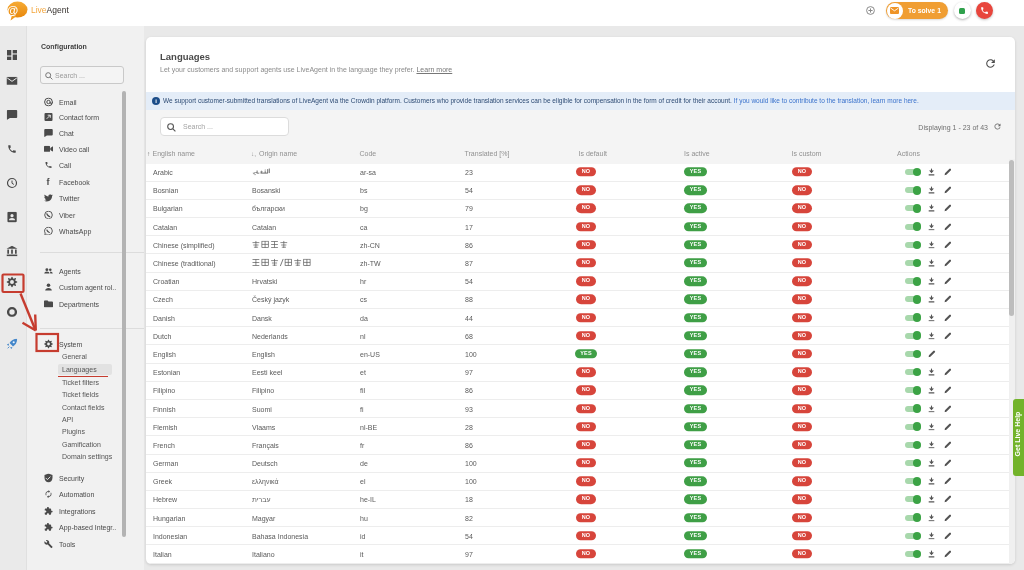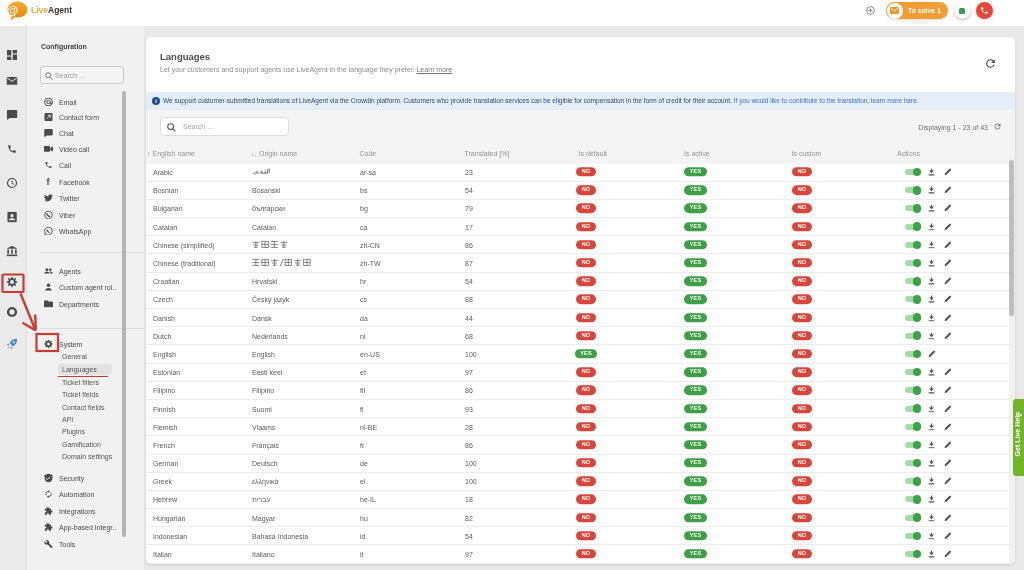--- a/index.html
+++ b/index.html
@@ -66,21 +66,21 @@
 <defs>
         <linearGradient id="lg" x1="0" y1="0" x2="0" y2="1">
           <stop offset="0" stop-color="#f6ab35"></stop>
           <stop offset="1" stop-color="#e8880c"></stop>
         </linearGradient>
       </defs>
 <ellipse cx="11.5" cy="8.6" rx="10" ry="8" fill="url(#lg)"></ellipse>
 <path d="M6 14 L4.5 19.5 L10 15.5 Z" fill="url(#lg)"></path>
 <text x="1" y="12.8" font-size="11.5" font-weight="700" fill="#fff" font-family="Liberation Sans">@</text>
 </svg>
-<span style="position:absolute;left:31px;top:5px;font-size:8.5px;font-weight:700"><span style="color:#f3a63d">Live</span><span style="color:#35302d">Agent</span></span>
+<span style="position:absolute;left:31px;top:5px;font-size:8.5px;font-weight:400"><span style="color:#f3a63d">Live</span><span style="color:#35302d">Agent</span></span>
 <svg width="9" height="9" style="position:absolute;left:866px;top:6px" viewBox="0 0 9 9">
       <circle cx="4.5" cy="4.5" r="3.9" fill="none" stroke="#8a8a8a" stroke-width="1"></circle>
       <path d="M4.5 2.4v4.2M2.4 4.5h4.2" stroke="#8a8a8a" stroke-width="1"></path>
     </svg>
 <div style="position:absolute;left:886px;top:2px;width:62px;height:17px;background:#f09e33;border-radius:9px;box-shadow:0 1px 2px rgba(0,0,0,.15)">
   <div style="position:absolute;left:0.5px;top:0.5px;width:16px;height:16px;border-radius:50%;background:#fff">
   <svg width="9" height="7" viewBox="0 0 9 7" style="position:absolute;left:3.5px;top:4.5px">
           <rect width="9" height="7" rx="1" fill="#ef9426"></rect>
           <path d="M0.5 1 L4.5 3.8 L8.5 1" fill="none" stroke="#fff" stroke-width="0.9"></path>
         </svg>

